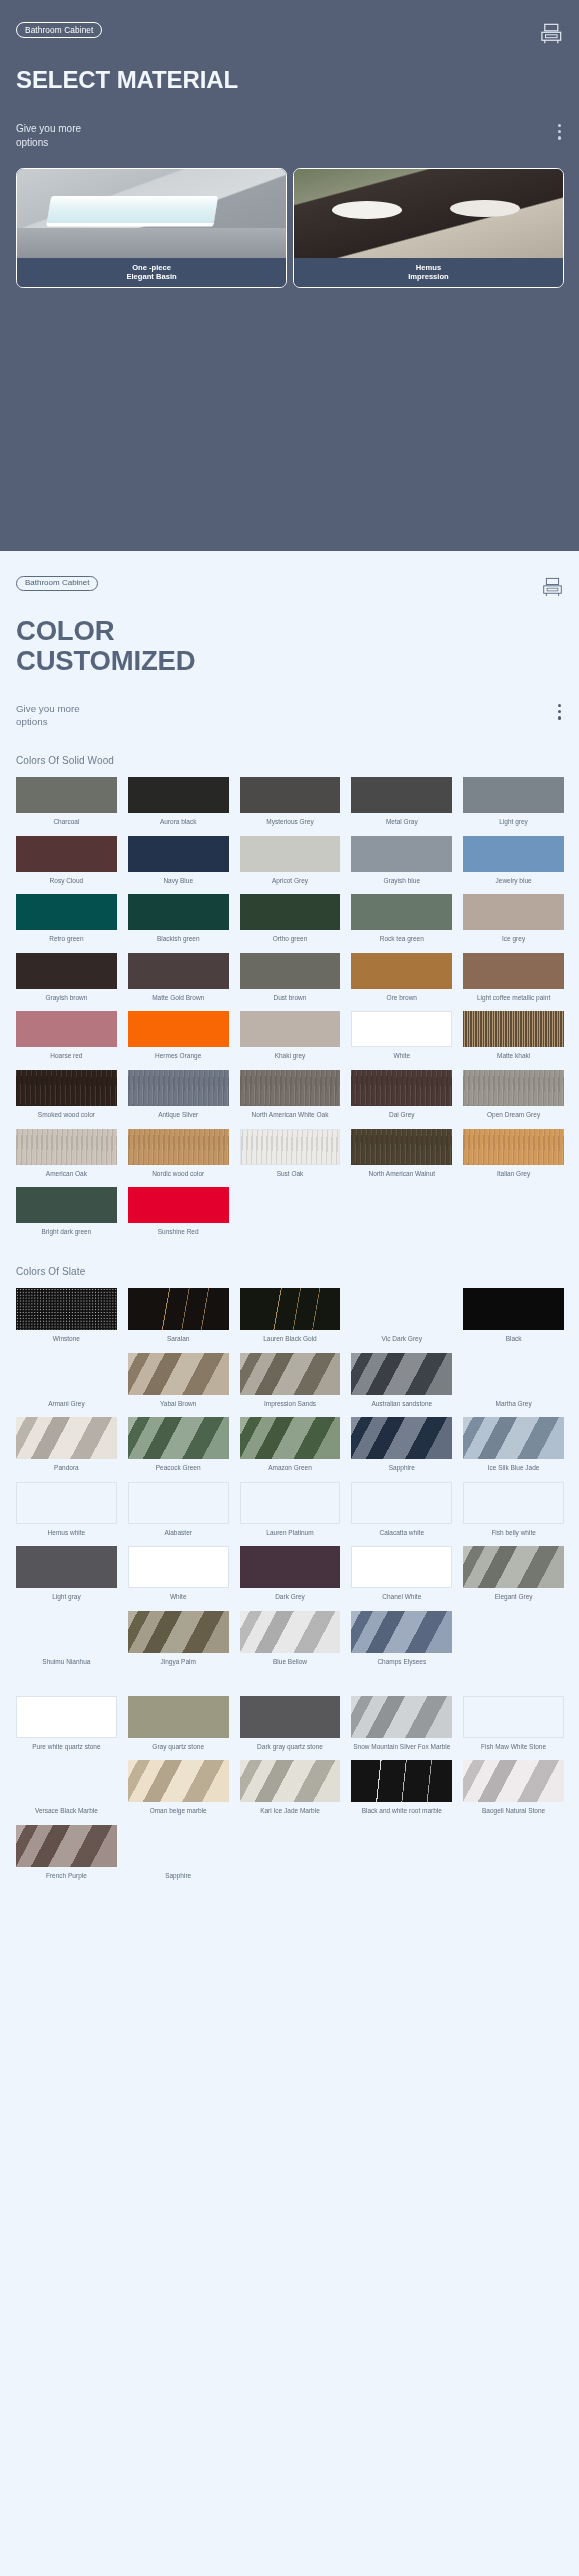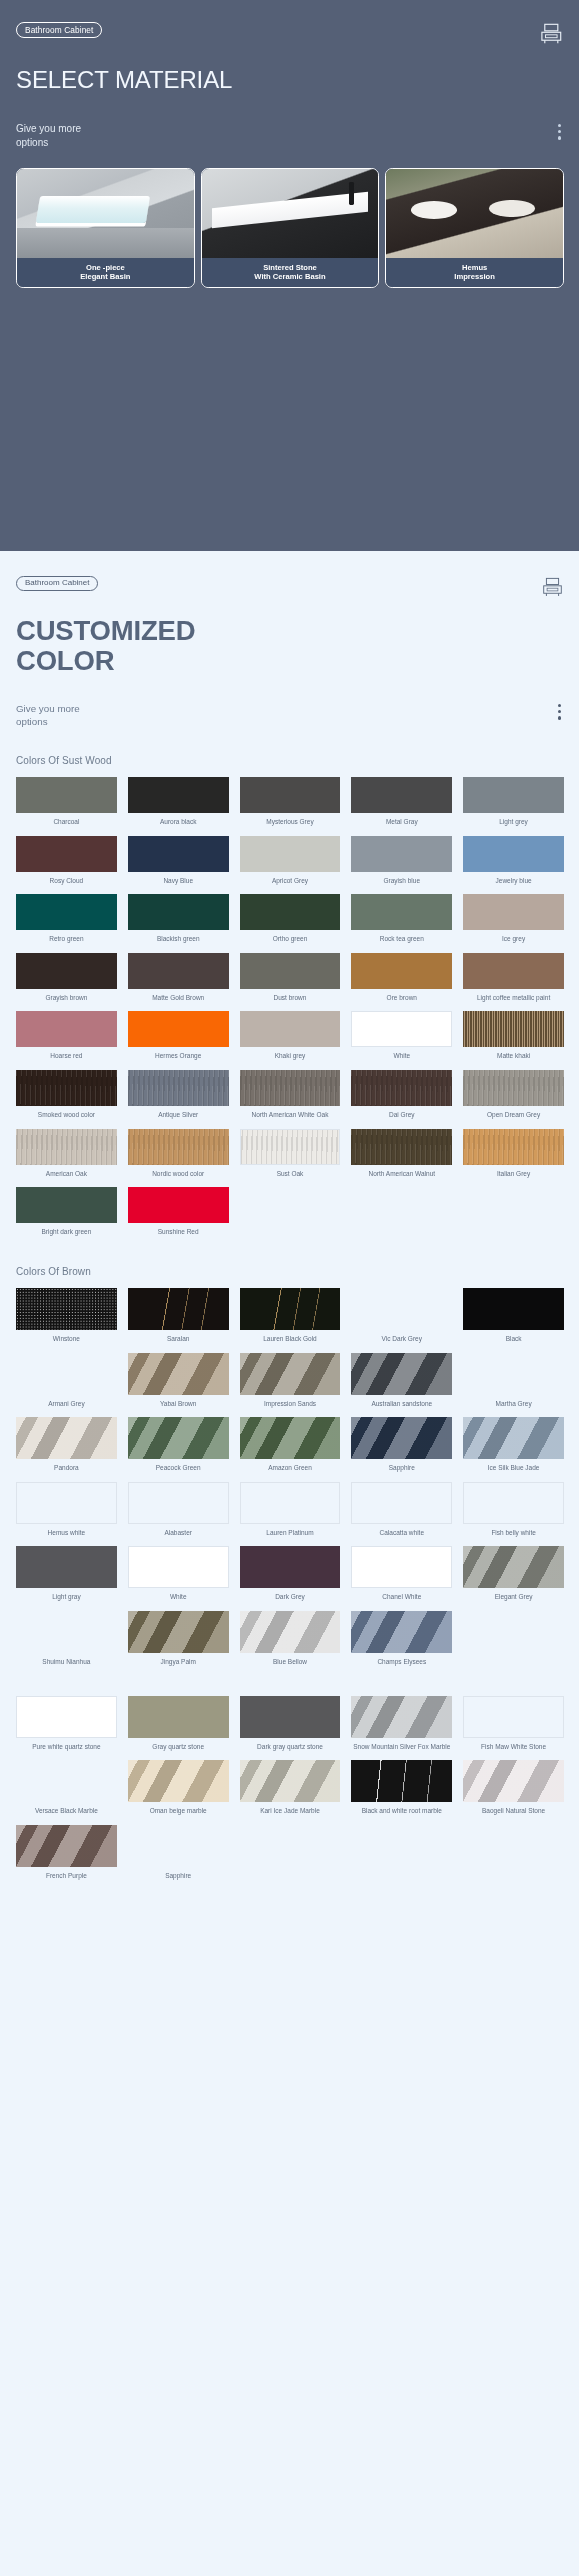--- a/index.html
+++ b/index.html
@@ -28,21 +28,21 @@
     padding: 2.5px 8px 3.3px 8px;
     line-height: 1;
     white-space: nowrap;
   }
   .cab-icon { width: 24.6px; height: 22px; flex: none; }
   .hero-title {
     margin-top: 22px;
     color: #f2f7fd;
     font-size: 24px;
     line-height: 1.18;
-    font-weight: 400;
+    font-weight: 700;
     letter-spacing: -0.1px;
   }
   .hero-title span { display: block; }
   .subrow {
     margin-top: 27.5px;
     display: flex;
     align-items: flex-start;
     justify-content: space-between;
   }
   .sub-text { color: #e3eaf3; font-size: 10px; line-height: 1.38; max-width: 188px; }
@@ -179,27 +179,20 @@
 
   <div class="cards">
     <div class="card">
       <div class="card-img img-a"></div>
       <div class="card-cap">
         <span>One -piece</span>
         <span>Elegant Basin</span>
       </div>
     </div>
     <div class="card">
-      <div class="card-img img-b"></div>
-      <div class="card-cap">
-        <span>Sintered Stone</span>
-        <span>With Ceramic Basin</span>
-      </div>
-    </div>
-    <div class="card">
       <div class="card-img img-c"></div>
       <div class="card-cap">
         <span>Hemus</span>
         <span>Impression</span>
       </div>
     </div>
   </div>
 </section>
 
 <section class="light">
@@ -208,39 +201,39 @@
     <svg class="cab-icon-dark" viewBox="0 0 34 30">
       <rect x="8" y="3" width="18" height="9" fill="none" stroke="#5d6b80" stroke-width="1.4"></rect>
       <rect x="4" y="14" width="26" height="11" fill="none" stroke="#5d6b80" stroke-width="1.4"></rect>
       <rect x="9" y="17.5" width="16" height="4" fill="none" stroke="#5d6b80" stroke-width="1.1"></rect>
       <line x1="8" y1="25" x2="8" y2="29" stroke="#5d6b80" stroke-width="1.4"></line>
       <line x1="26" y1="25" x2="26" y2="29" stroke="#5d6b80" stroke-width="1.4"></line>
     </svg>
   </div>
 
   <h2 class="light-title">
+    <span>COLOR</span>
     <span>CUSTOMIZED</span>
-    <span>COLOR</span>
   </h2>
 
   <div class="light-subrow">
     <div class="light-sub">
       <div>Give you more</div>
       <div>options</div>
     </div>
     <div class="dots dots-dark">
         <i></i>
         <i></i>
         <i></i>
       </div>
   </div>
 
   <div id="groups-host">
       <div class="group">
-        <div class="group-title">Colors Of Sust Wood</div>
+        <div class="group-title">Colors Of Solid Wood</div>
         <div class="grid">
           <div class="sw">
             <div class="sw-chip" style="background: rgb(107, 111, 104);"></div>
             <div class="sw-label">Charcoal</div>
           </div>
           <div class="sw">
             <div class="sw-chip" style="background: rgb(39, 39, 38);"></div>
             <div class="sw-label">Aurora black</div>
           </div>
           <div class="sw">
@@ -379,21 +372,21 @@
             <div class="sw-chip" style="background: rgb(60, 82, 72);"></div>
             <div class="sw-label">Bright dark green</div>
           </div>
           <div class="sw">
             <div class="sw-chip" style="background: rgb(228, 0, 44);"></div>
             <div class="sw-label">Sunshine Red</div>
           </div>
         </div>
       </div>
       <div class="group">
-        <div class="group-title">Colors Of Brown</div>
+        <div class="group-title">Colors Of Slate</div>
         <div class="grid">
           <div class="sw">
             <div class="sw-chip sq" style="background: radial-gradient(rgba(255, 255, 255, 0.75) 0.6px, transparent 0.7px) 0px 0px / 2.9px 2.9px rgb(19, 19, 19);"></div>
             <div class="sw-label">Winstone</div>
           </div>
           <div class="sw">
             <div class="sw-chip sq" style="background: linear-gradient(100deg, transparent 0px, transparent 38%, rgba(196, 160, 104, 0.85) 38%, rgba(196, 160, 104, 0.85) 38.8%, transparent 39%, transparent 56%, rgba(180, 146, 95, 0.7) 56%, rgba(180, 146, 95, 0.7) 56.7%, transparent 57%, transparent 74%, rgba(205, 170, 112, 0.62) 74%, rgba(205, 170, 112, 0.62) 74.6%, transparent 75%) rgb(21, 17, 15);"></div>
             <div class="sw-label">Saralan</div>
           </div>
           <div class="sw">

